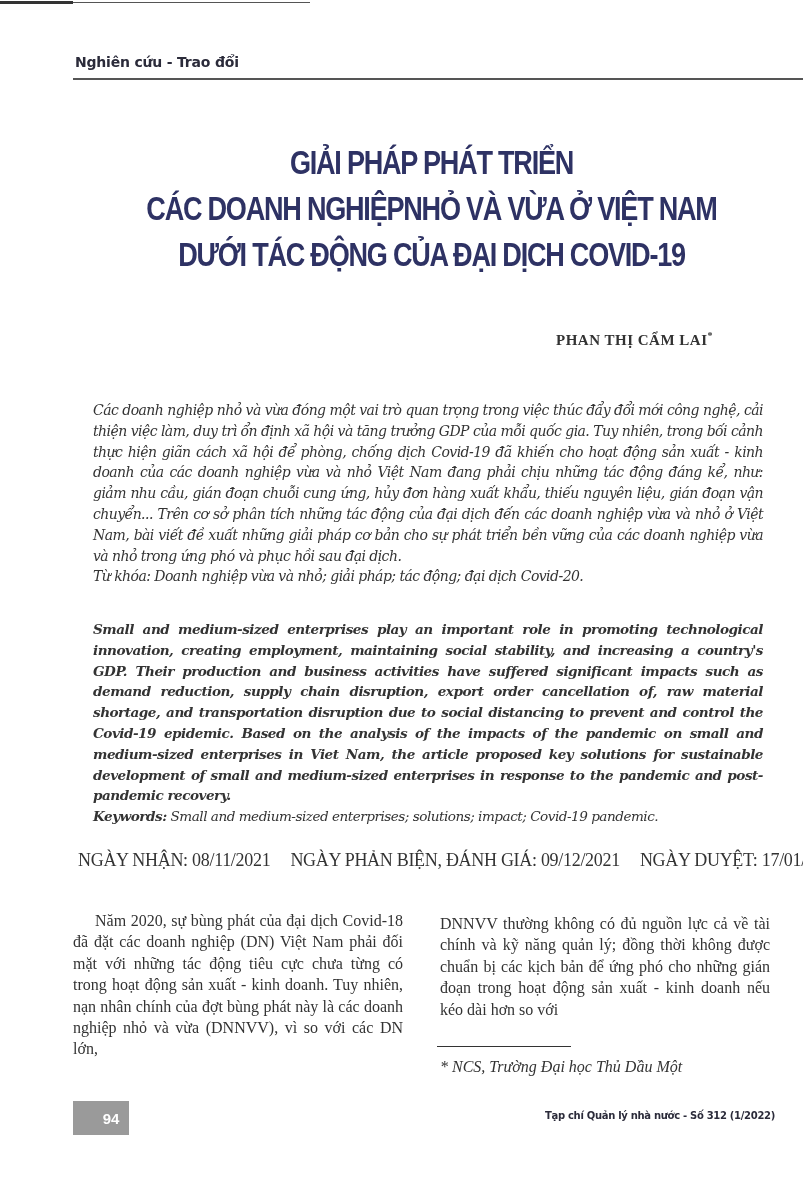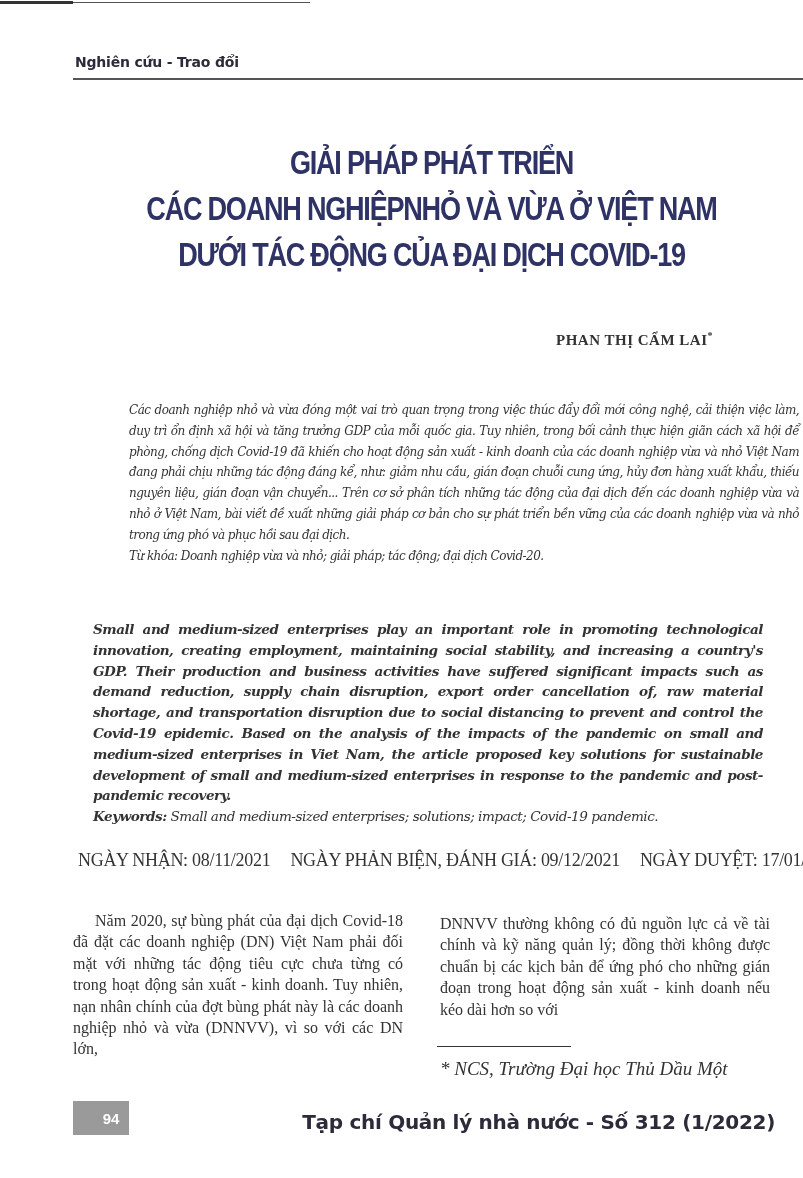--- a/index.html
+++ b/index.html
@@ -30,22 +30,22 @@
       transform: scaleX(0.82); transform-origin: center;
     }
     .author {
       position: absolute; right: 90px; top: 330px;
       font-family: "Liberation Serif", serif; font-weight: bold; font-size: 15px;
       color: #333; letter-spacing: 0.5px;
     }
     .author sup { font-size: 10px; }
     .abstract {
       position: absolute; left: 93px; top: 400px; width: 670px;
-      font-family: "DejaVu Serif", serif; font-style: italic; font-size: 12px;
-      line-height: 20.8px; color: #333; text-align: justify; letter-spacing: -0.55px; margin-left: 36px;
+      font-family: "DejaVu Serif", serif; font-style: italic; font-size: 14px;
+      line-height: 20.8px; color: #333; text-align: justify; letter-spacing: -0.55px;
     }
     .abstract p { margin: 0; }
     .kw-label { font-style: italic; }
     .abstract-en {
       position: absolute; left: 93px; top: 619px; width: 670px;
       font-family: "DejaVu Serif", serif; font-style: italic; font-size: 13.6px;
       line-height: 20.8px; color: #333; text-align: justify; letter-spacing: -0.5px;
     }
     .abstract-en p { margin: 0; }
     .abstract-en .en-body { font-weight: bold; }
@@ -72,30 +72,30 @@
       position: absolute; left: 440px; top: 913px; width: 330px;
       font-family: "Liberation Serif", serif; font-size: 16px; line-height: 21.4px;
       color: #333; text-align: justify;
     }
     .col-right p { margin: 0; }
     .footnote-rule {
       position: absolute; left: 437px; top: 1046px; width: 134px; height: 1px; background: #333;
     }
     .footnote {
       position: absolute; left: 440px; top: 1058px;
-      font-family: "Liberation Serif", serif; font-style: italic; font-size: 19px; color: #333;
+      font-family: "Liberation Serif", serif; font-style: italic; font-size: 16px; color: #333;
     }
     .page-number {
       position: absolute; left: 73px; top: 1101px; width: 36px; height: 34px;
       background: #9a9a9a; color: #fff; display: flex; align-items: center; justify-content: center;
       font-family: "Liberation Sans", sans-serif; font-weight: bold; font-size: 15px; padding-left: 20px;
     }
     .journal {
       position: absolute; right: 28px; top: 1110px;
-      font-family: "DejaVu Sans", sans-serif; font-weight: bold; font-size: 20px; color: #2b2b3a;
+      font-family: "DejaVu Sans", sans-serif; font-weight: bold; font-size: 10px; color: #2b2b3a;
       letter-spacing: -0.3px;
     }
   </style>
 </head>
 <body>
 
 <div class="top-rule"></div>
 <div class="top-rule-2"></div>
 
 <div class="section-label">Nghiên cứu - Trao đổi</div>

